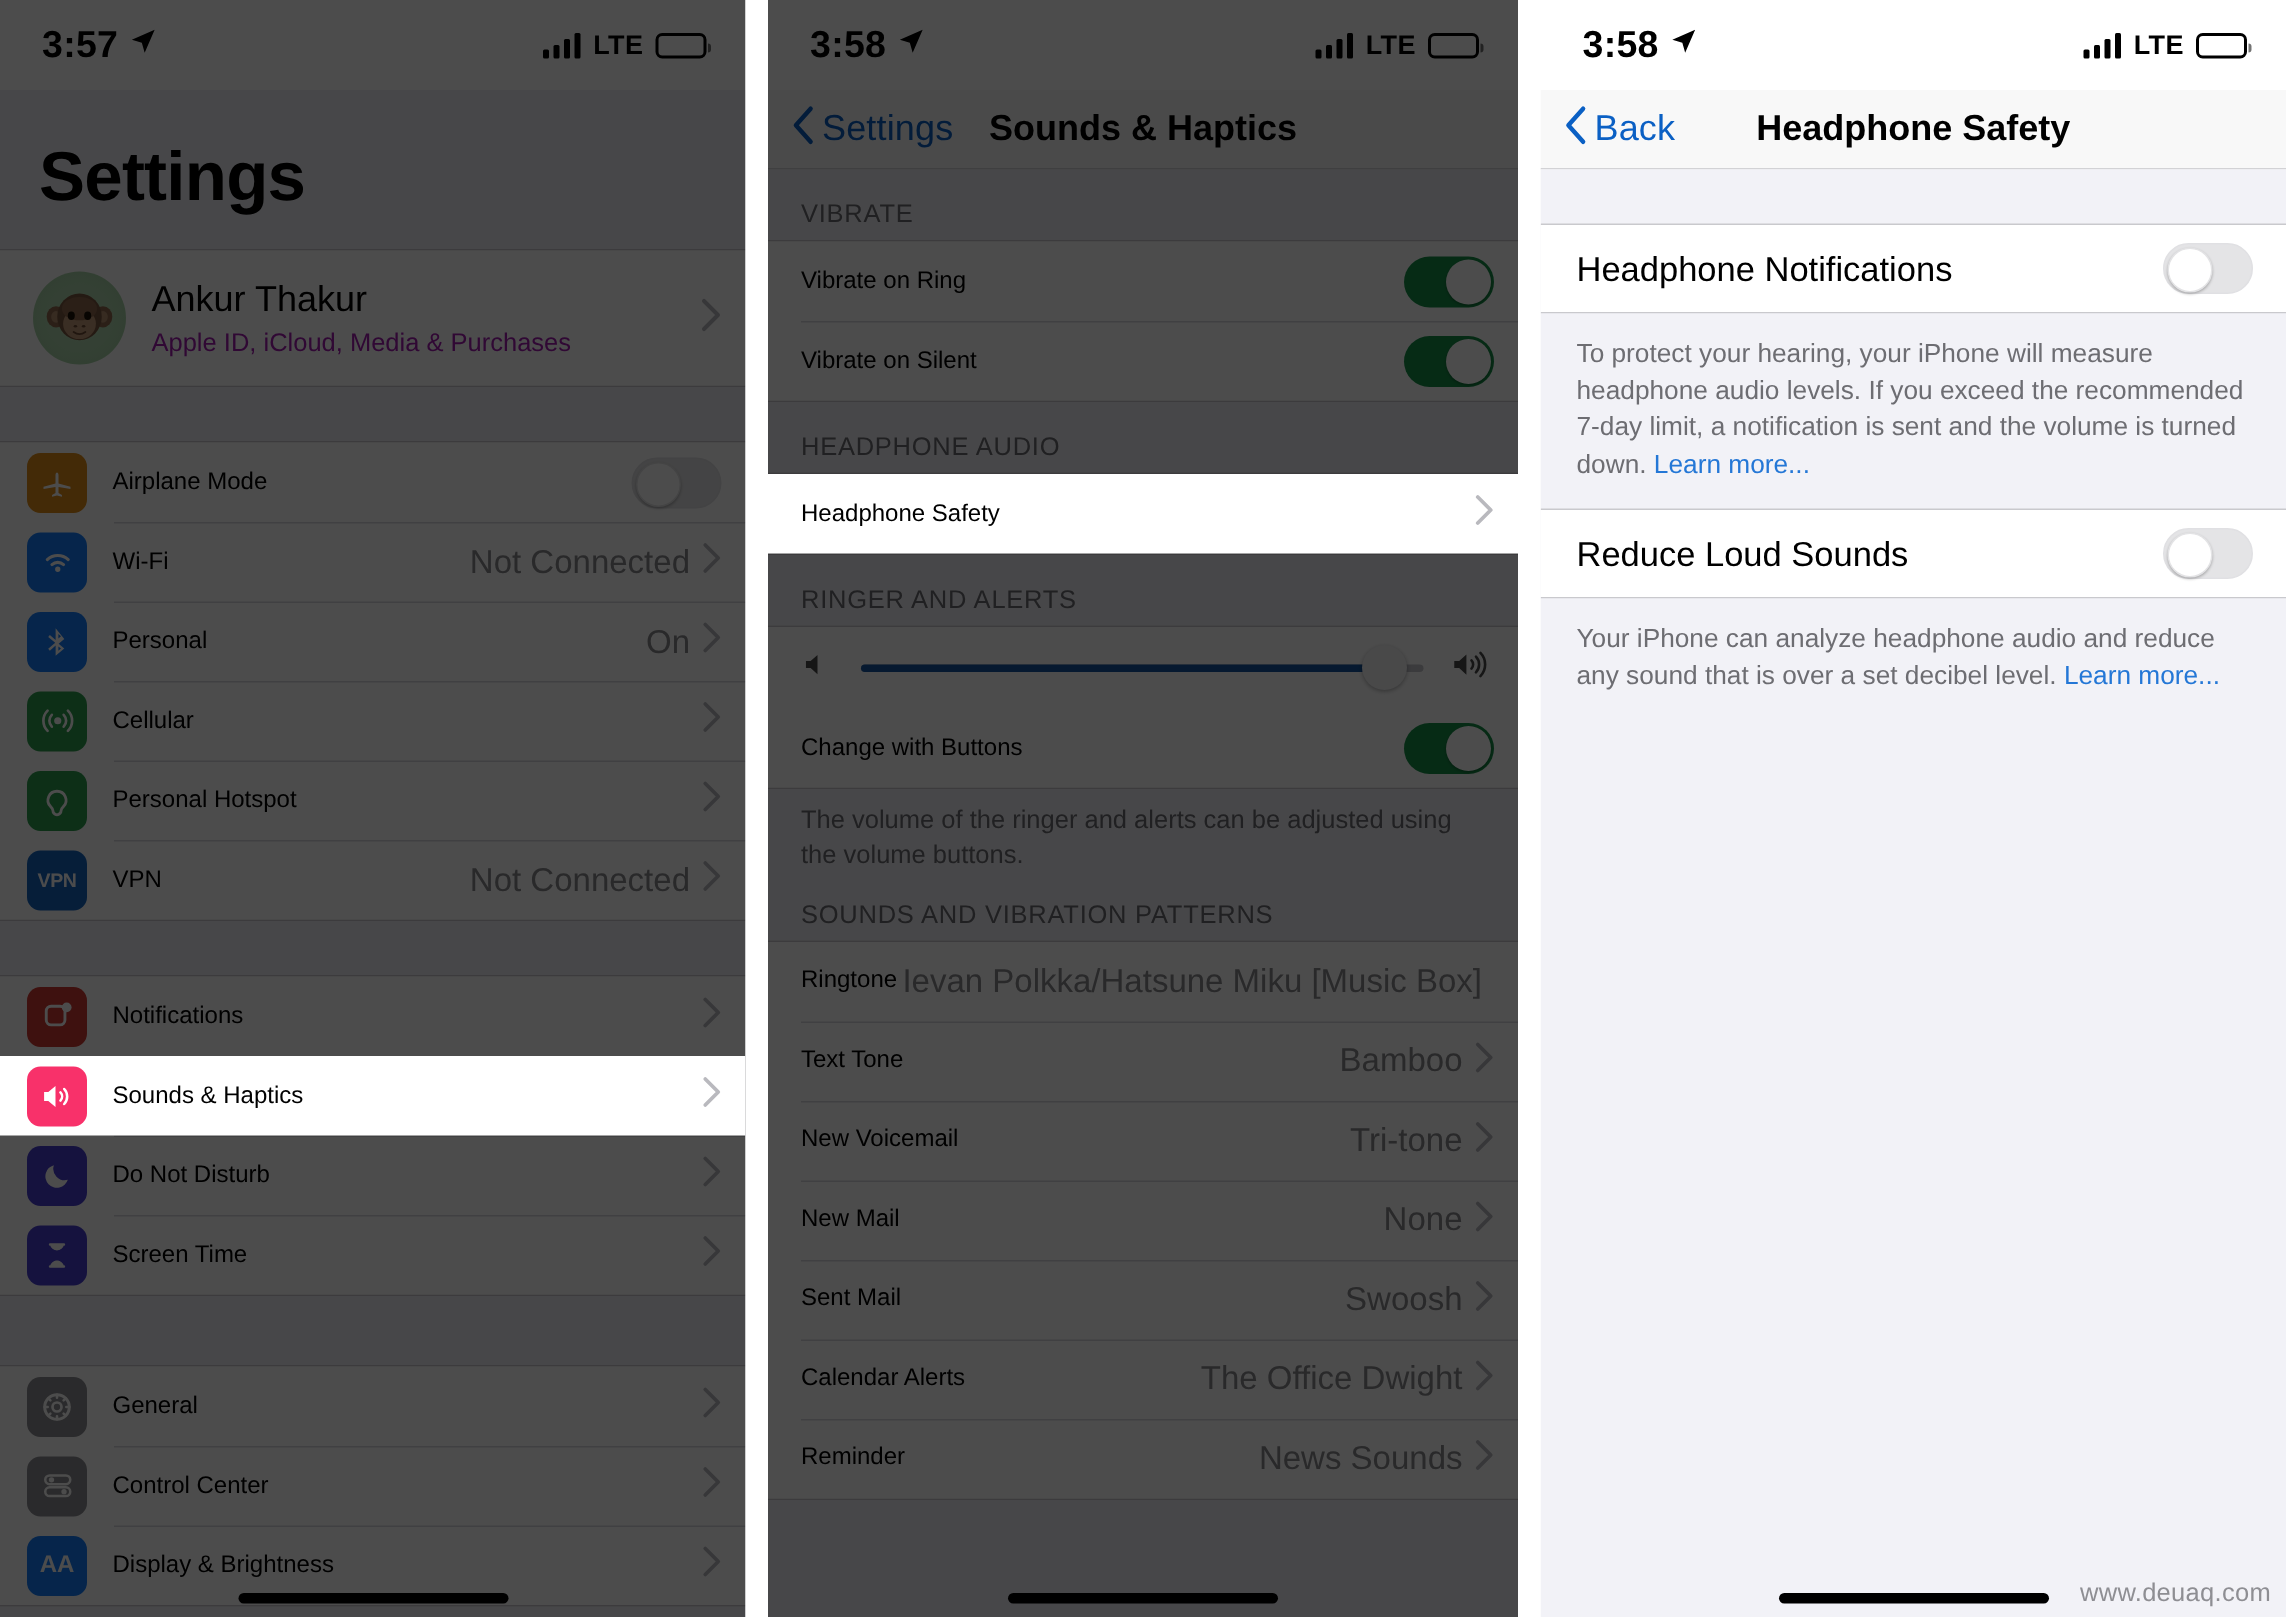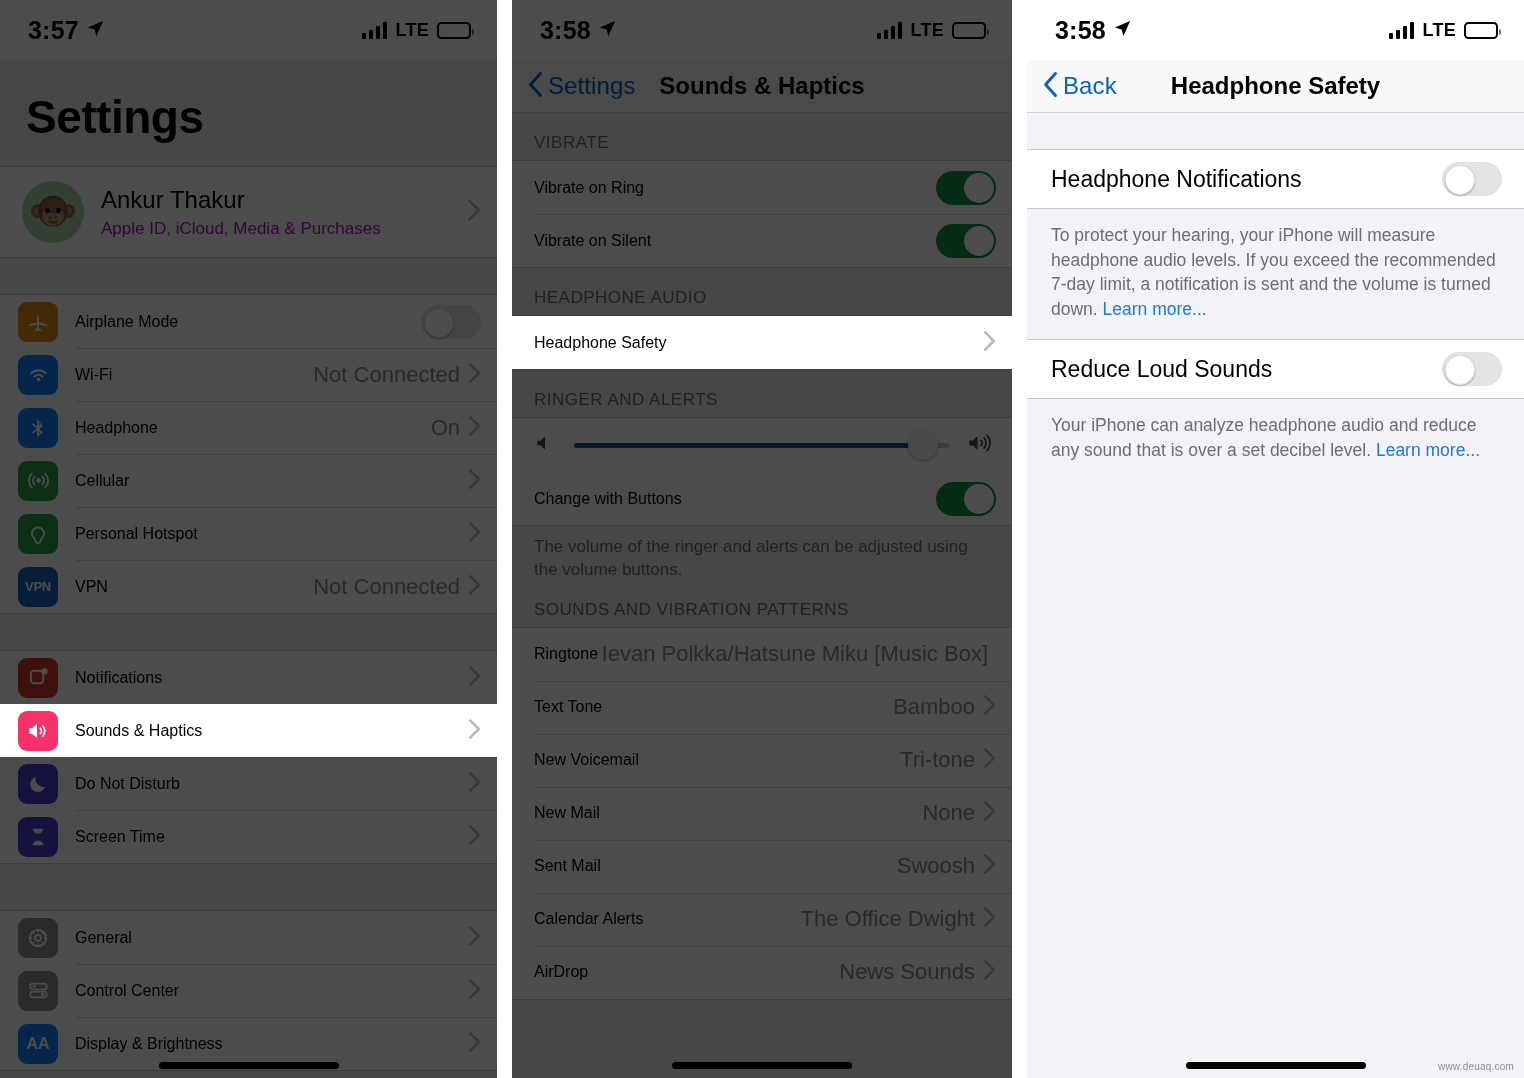--- a/index.html
+++ b/index.html
@@ -149,21 +149,21 @@
   .p3-label { font-size: 23px; color:#000; }
   .p3-foot { padding: 14px 26px 18px 24px; font-size: 17.5px; line-height: 1.4; color:#6d6d72; background:#f2f2f7; }
   .p3-foot a { color:#2477d6; text-decoration:none; }
 
   
   .home-ind {
     position:absolute; bottom: 9px; left:50%; transform: translateX(-50%);
     width: 180px; height: 7px; border-radius: 4px; background:#000; z-index: 60;
   }
   .watermark {
-    position: absolute; right: 10px; bottom: 6px; font-size: 10px; color: #8e8e93;
+    position: absolute; right: 10px; bottom: 6px; font-size: 17px; color: #8e8e93;
     letter-spacing: .2px; z-index: 70;
   }
 </style>
 </head>
 <body>
 
 <div class="stage">
 
   <div class="panel dimmed" id="panel-1">
     <div class="panel-inner">
@@ -253,21 +253,21 @@
                   <path d="M2 2l8 8-8 8" stroke="#b9b9be" stroke-width="2.3" fill="none" stroke-linecap="round" stroke-linejoin="round"></path>
                 </svg></span>
           </div>
 
           <div class="row with-icon">
             <span class="app-icon" style="background:#147efb">
               <svg width="22" height="22" viewBox="0 0 24 24">
                   <path d="M11 2v8.5L6.8 6.9 5.6 8.3l5.1 4.3-5.1 4.3 1.2 1.4L11 14.5V22l6.3-5.3-4.1-3.5 4.1-3.4L11 2zm2 4.2l1.9 1.6L13 9.5V6.2zm0 9l1.9 1.6L13 18.4v-3.2z" fill="#fff"></path>
                 </svg>
             </span>
-            <span class="row-label">Headphone</span>
+            <span class="row-label">Personal</span>
             <span class="row-value">On</span>
             <span class="chev-r"><svg width="13" height="22" viewBox="0 0 12 20">
                   <path d="M2 2l8 8-8 8" stroke="#b9b9be" stroke-width="2.3" fill="none" stroke-linecap="round" stroke-linejoin="round"></path>
                 </svg></span>
           </div>
 
           <div class="row with-icon">
             <span class="app-icon" style="background:#2e9e4f">
               <svg width="25" height="25" viewBox="0 0 24 24">
                   <circle cx="12" cy="12" r="2.3" fill="#fff"></circle>
@@ -550,21 +550,21 @@
                 </svg></span>
           </div>
           <div class="row">
             <span class="row-label">Calendar Alerts</span>
             <span class="row-value">The Office Dwight</span>
             <span class="chev-r"><svg width="13" height="22" viewBox="0 0 12 20">
                   <path d="M2 2l8 8-8 8" stroke="#b9b9be" stroke-width="2.3" fill="none" stroke-linecap="round" stroke-linejoin="round"></path>
                 </svg></span>
           </div>
           <div class="row">
-            <span class="row-label">AirDrop</span>
+            <span class="row-label">Reminder</span>
             <span class="row-value">News Sounds</span>
             <span class="chev-r"><svg width="13" height="22" viewBox="0 0 12 20">
                   <path d="M2 2l8 8-8 8" stroke="#b9b9be" stroke-width="2.3" fill="none" stroke-linecap="round" stroke-linejoin="round"></path>
                 </svg></span>
           </div>
         </div>
       </div>
 
       <div class="dim-overlay"></div>
       <div class="home-ind"></div>

